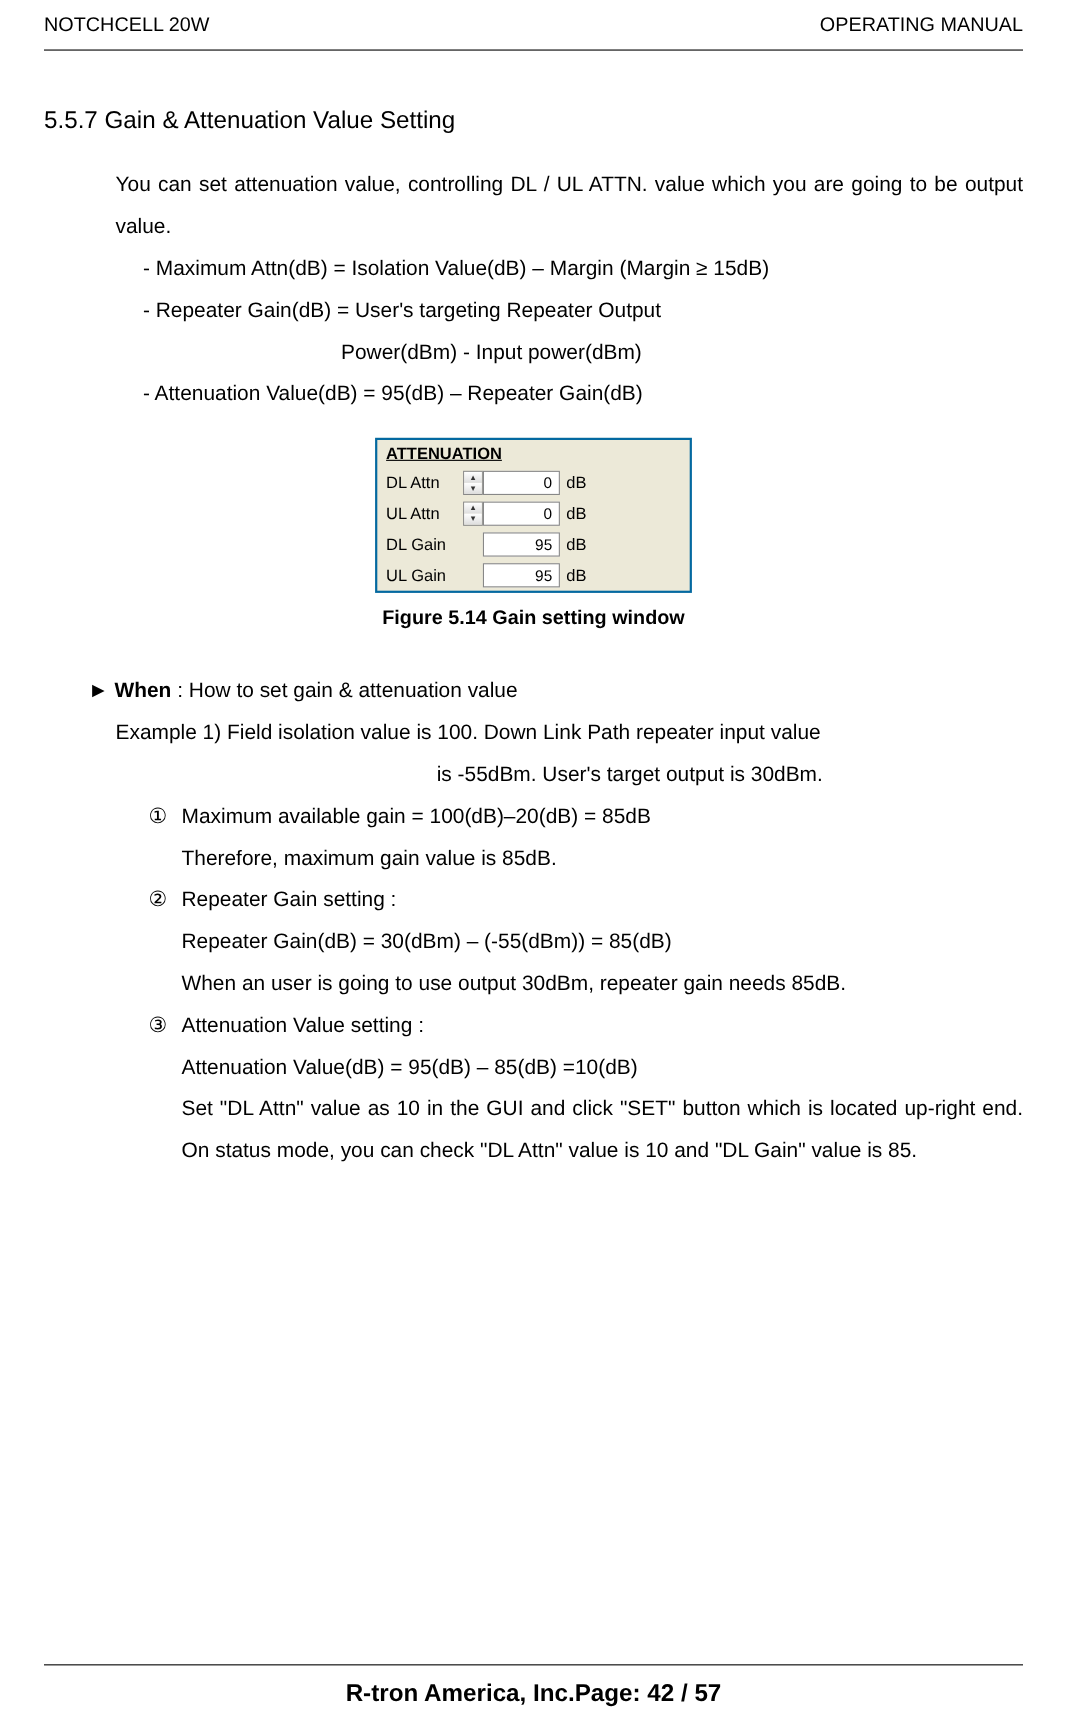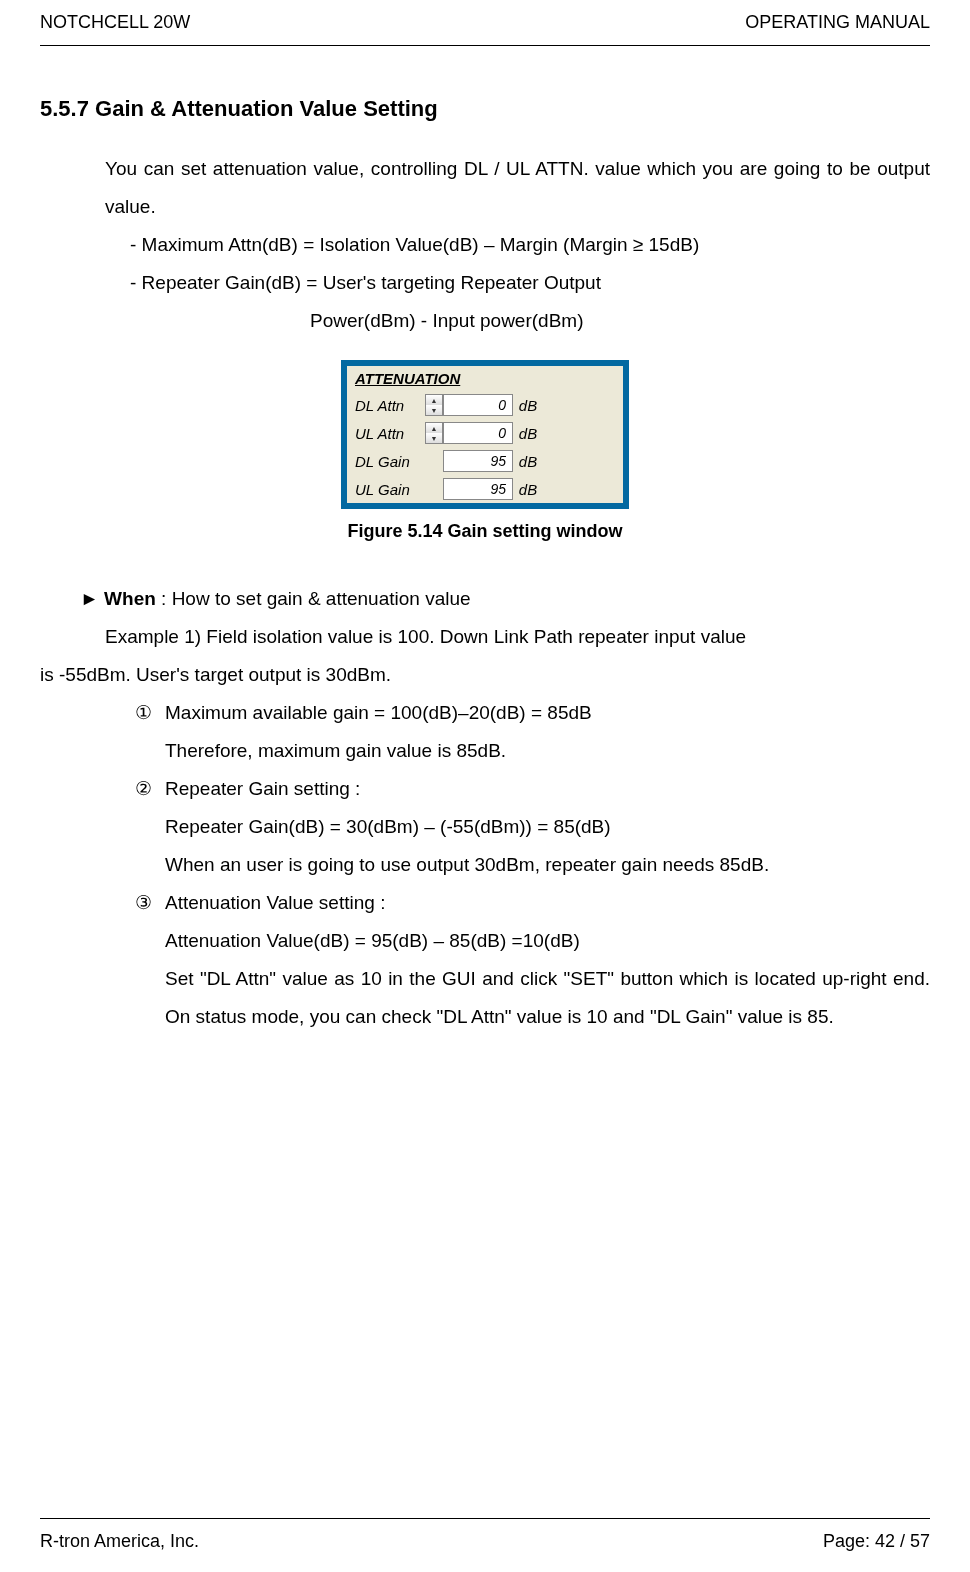--- a/index.html
+++ b/index.html
@@ -21,21 +21,21 @@
       align-items: center;
       padding: 12px 0;
       border-bottom: 1.5px solid #000;
       font-size: 18px;
     }
     .content {
       padding-top: 50px;
     }
     .section-title {
       font-size: 22px;
-      font-weight: bold;
+      font-weight: normal;
       margin-bottom: 28px;
     }
     .body-text {
       margin-left: 65px;
       font-size: 19px;
       line-height: 2.0;
       text-align: justify;
     }
     .margin-text {
       margin-left: 65px;
@@ -48,24 +48,23 @@
       line-height: 2.0;
     }
     .bullet-indent {
       margin-left: 270px;
       font-size: 19px;
       line-height: 2.0;
     }
     .attn-window {
       width: 288px;
       margin: 20px auto 10px auto;
-      border: 6px solid #0369a1;
+      border: 2px solid #0369a1;
       background: #ece9d8;
       font-size: 15px;
-      font-style: italic;
     }
     .attn-title {
       font-weight: bold;
       padding: 4px 8px;
       text-decoration: underline;
       color: #000;
     }
     .attn-row {
       display: flex;
       align-items: center;
@@ -115,22 +114,24 @@
       margin-left: 40px;
       font-size: 19px;
       line-height: 2.0;
     }
     .example-text {
       margin-left: 65px;
       font-size: 19px;
       line-height: 2.0;
     }
     .example-cont {
-      font-size: 19px;
-      line-height: 2.0;
+      margin-left: 175px;
+      font-size: 19px;
+      line-height: 2.0;
+      text-align: center;
     }
     .circled-item {
       margin-left: 95px;
       font-size: 19px;
       line-height: 2.0;
       display: flex;
     }
     .circled-num {
       width: 30px;
       flex-shrink: 0;
@@ -145,22 +146,23 @@
       text-align: justify;
     }
     .footer {
       position: absolute;
       bottom: 20px;
       left: 40px;
       right: 40px;
       border-top: 1.5px solid #000;
       padding-top: 12px;
       display: flex;
-      justify-content: space-between;
-      font-size: 18px;
+      justify-content: center;
+      font-size: 22px;
+      font-weight: bold;
     }
     .no-spinner-spacer {
       width: 18px;
     }
   </style>
 </head>
 <body>
 
 <div class="header">
   <span>NOTCHCELL 20W</span>
@@ -169,20 +171,21 @@
 
 <div class="content">
 
   <div class="section-title">5.5.7 Gain &amp; Attenuation Value Setting</div>
 
   <div class="body-text">You can set attenuation value, controlling DL / UL ATTN. value which you are going to be output value.</div>
 
   <div class="bullet-line">-  Maximum Attn(dB) = Isolation Value(dB) – Margin (Margin ≥ 15dB)</div>
   <div class="bullet-line">-  Repeater Gain(dB) = User's targeting Repeater Output</div>
   <div class="bullet-indent">Power(dBm) - Input power(dBm)</div>
+  <div class="bullet-line">-    Attenuation Value(dB) = 95(dB) – Repeater Gain(dB)</div>
 
   <div class="attn-window">
     <div class="attn-title">ATTENUATION</div>
 
     <div class="attn-row">
       <span class="attn-label">DL Attn</span>
       <span class="spinner">
         <span class="spinner-btn">▲</span>
         <span class="spinner-btn">▼</span>
       </span>

